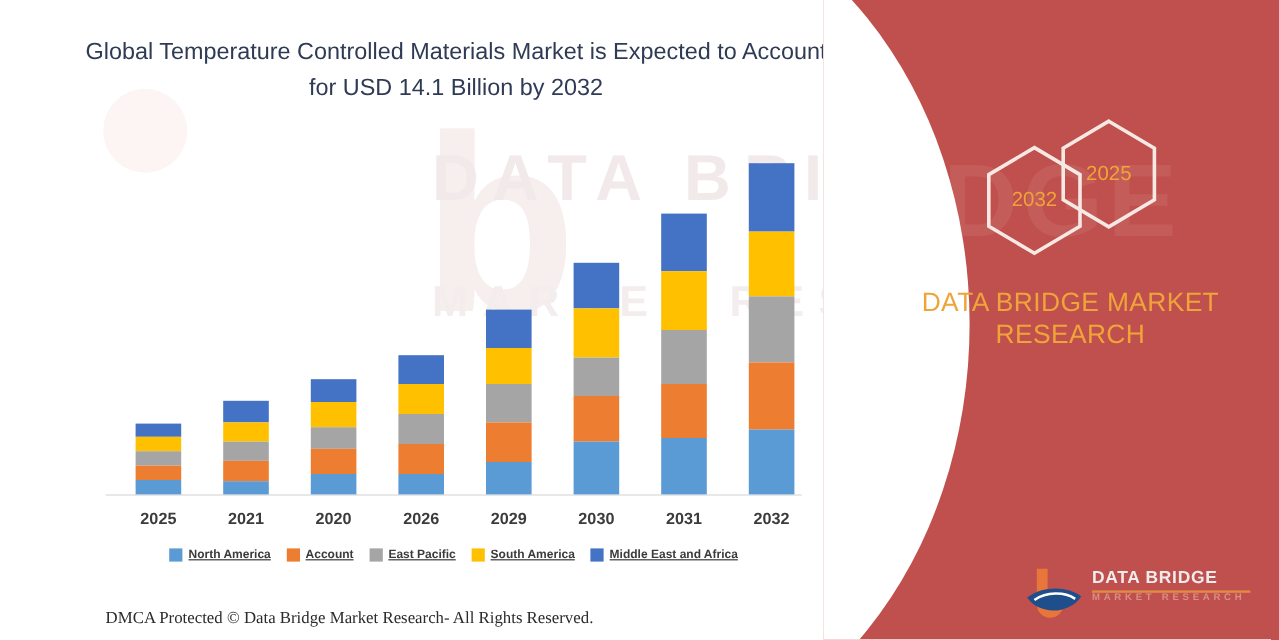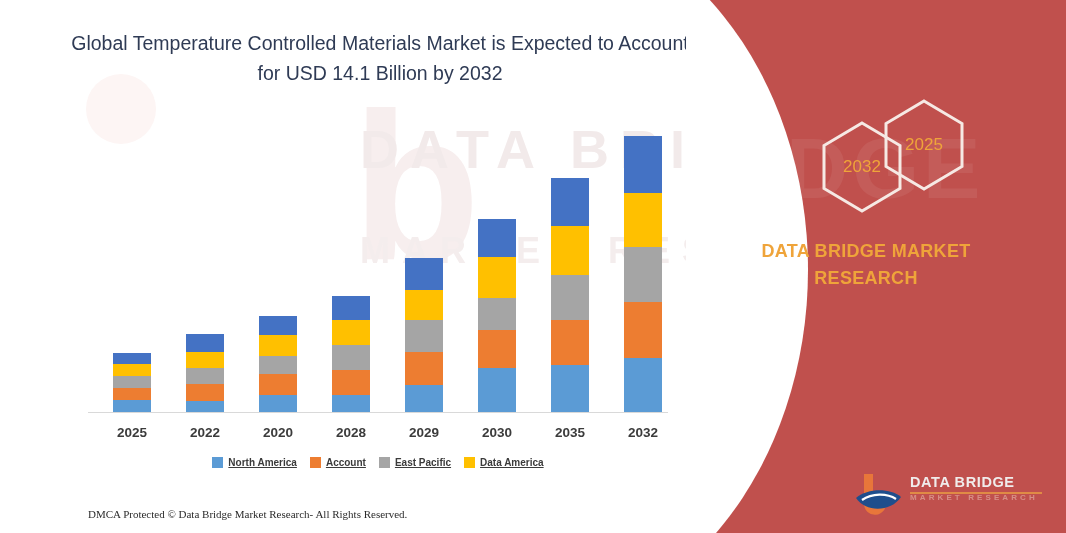--- a/index.html
+++ b/index.html
@@ -78,21 +78,21 @@
     position:absolute;left:88px;top:457px;width:580px;
     display:flex;justify-content:center;align-items:center;gap:13px;
     white-space:nowrap;
   }
   .legend-item{display:flex;align-items:center;gap:5px;}
   .legend-swatch{width:11px;height:11px;display:inline-block;}
   .legend-label{font-size:10px;font-weight:700;color:#3b3b3b;text-decoration:underline;}
 
   .footer-left{
     position:absolute;left:88px;top:508px;
-    font-size:11px;color:#2b2b2b;
+    font-size:14px;color:#2b2b2b;
     font-family:"Liberation Serif", serif;
   }
   .footer-right{
     position:absolute;left:402px;top:508px;
     font-size:8.6px;color:#2b2b2b;
     font-family:"Liberation Serif", serif;
   }
 
   
   .right-panel{
@@ -123,23 +123,23 @@
     position:absolute;width:84px;height:94px;
     display:flex;align-items:center;justify-content:center;
     font-size:17px;font-weight:400;color:#efa43a;
   }
   .hex svg{position:absolute;left:0;top:0;}
   .hex span{position:relative;z-index:2;}
   .hex-2032{left:16px;top:22px;}
   .hex-2025{left:78px;top:0px;}
 
   .brand{
-    position:absolute;left:50px;top:238px;width:260px;
-    text-align:center;font-size:18px;line-height:27px;
-    font-weight:700;color:#efa43a;letter-spacing:.3px;
+    position:absolute;left:76px;top:238px;width:260px;
+    text-align:center;font-size:22px;line-height:27px;
+    font-weight:400;color:#efa43a;letter-spacing:.3px;
   }
   .logo{
     position:absolute;left:168px;top:468px;width:198px;height:52px;
   }
   .logo-mark{position:absolute;left:0;top:2px;width:50px;height:48px;}
   .logo-text{
     position:absolute;left:56px;top:6px;width:142px;
   }
   .logo-title{
     font-size:14.5px;font-weight:700;color:#f0eceb;letter-spacing:.6px;
@@ -224,46 +224,50 @@
           <div class="bar" style="left: 624px;">
             <div class="seg" style="height: 54.0255px; background: rgb(91, 155, 213);"></div>
             <div class="seg" style="height: 55.983px; background: rgb(237, 125, 49);"></div>
             <div class="seg" style="height: 55.0043px; background: rgb(165, 165, 165);"></div>
             <div class="seg" style="height: 54.0255px; background: rgb(255, 192, 0);"></div>
             <div class="seg" style="height: 56.9617px; background: rgb(68, 114, 196);"></div>
           </div>
         </div>
       <div class="x-labels" id="x-labels">
           <div class="x-tick" style="left: 14px;">2025</div>
-          <div class="x-tick" style="left: 87px;">2022</div>
+          <div class="x-tick" style="left: 87px;">2021</div>
           <div class="x-tick" style="left: 160px;">2020</div>
-          <div class="x-tick" style="left: 233px;">2028</div>
+          <div class="x-tick" style="left: 233px;">2026</div>
           <div class="x-tick" style="left: 306px;">2029</div>
           <div class="x-tick" style="left: 379px; text-align: center;">2030</div>
-          <div class="x-tick" style="left: 452px;">2035</div>
+          <div class="x-tick" style="left: 452px;">2031</div>
           <div class="x-tick" style="left: 525px;">2032</div>
         </div>
     </div>
 
     <div class="legend" id="legend">
         <div class="legend-item">
           <span class="legend-swatch" style="background: rgb(91, 155, 213);"></span>
           <span class="legend-label">North America</span>
         </div>
         <div class="legend-item">
           <span class="legend-swatch" style="background: rgb(237, 125, 49);"></span>
           <span class="legend-label">Account</span>
         </div>
         <div class="legend-item">
           <span class="legend-swatch" style="background: rgb(165, 165, 165);"></span>
           <span class="legend-label">East Pacific</span>
         </div>
         <div class="legend-item">
           <span class="legend-swatch" style="background: rgb(255, 192, 0);"></span>
-          <span class="legend-label">Data America</span>
+          <span class="legend-label">South America</span>
+        </div>
+        <div class="legend-item">
+          <span class="legend-swatch" style="background: rgb(68, 114, 196);"></span>
+          <span class="legend-label">Middle East and Africa</span>
         </div>
       </div>
 
     <div class="footer-left">DMCA Protected © Data Bridge Market Research- All Rights Reserved.</div>
   </div>
 
   <div class="right-panel">
     <div class="rp-watermark">BRIDGE</div>
     <div class="curve"></div>
 

